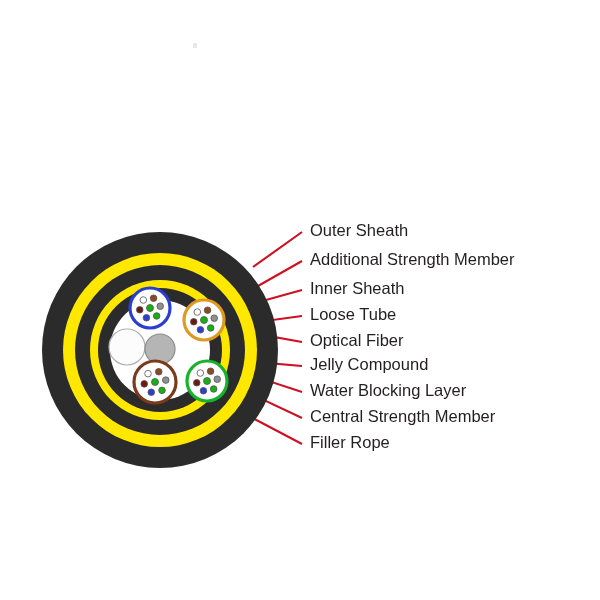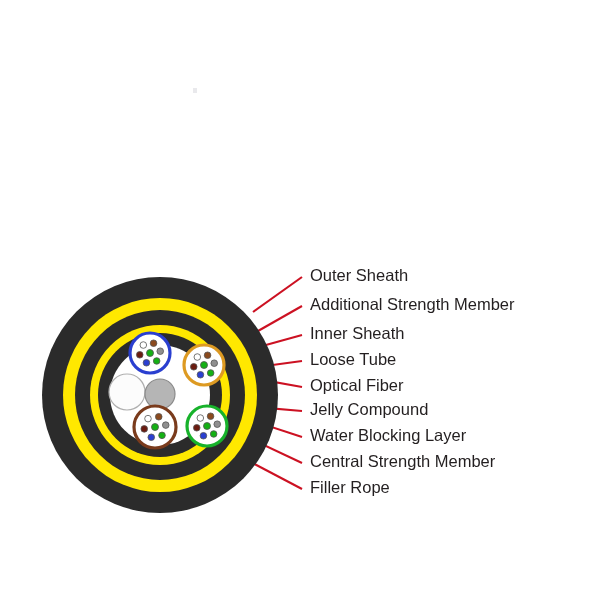--- a/index.html
+++ b/index.html
@@ -11,21 +11,20 @@
     width: 600px;
     height: 600px;
     font-family: "Liberation Sans", sans-serif;
     overflow: hidden;
   }
   #stage {
     position: relative;
     width: 600px;
     height: 476px;
     background: #ffffff;
-    margin-top: 45px;
   }
   #diagram {
     position: absolute;
     left: 0;
     top: 0;
     width: 600px;
     height: 600px;
   }
   .label-text {
     font-family: "Liberation Sans", sans-serif;

